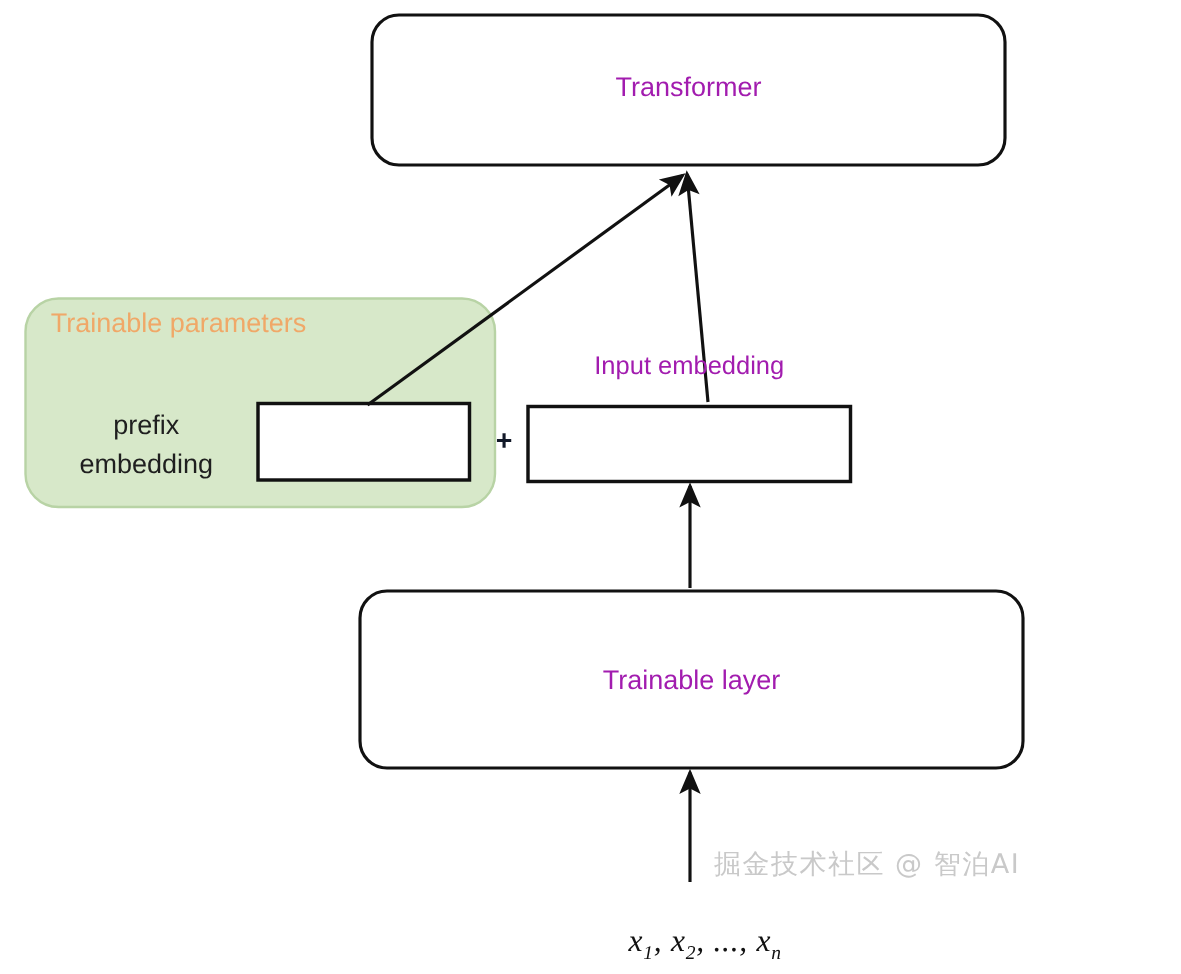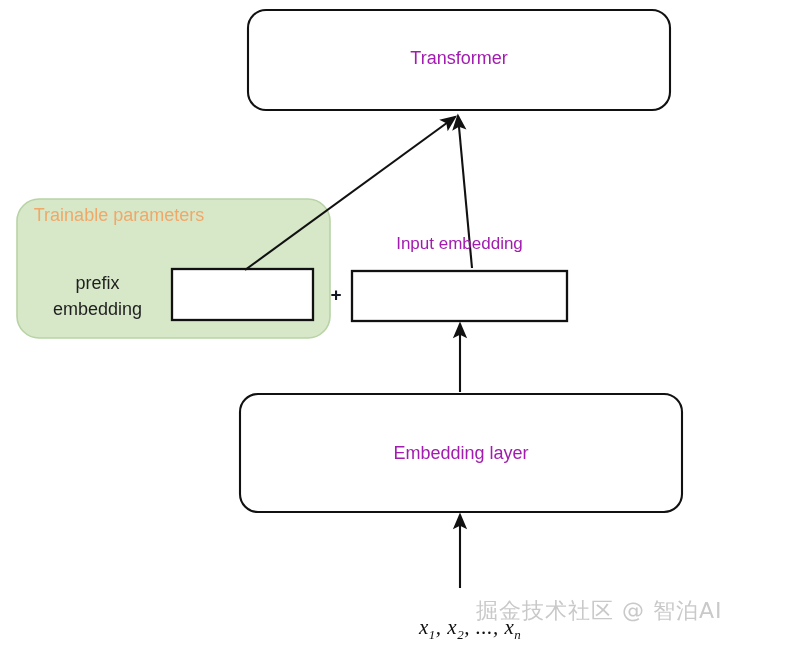--- a/index.html
+++ b/index.html
@@ -85,23 +85,23 @@
     white-space: pre;
     letter-spacing: 0.5px;
   }
   #input-tokens-formula sub {
     font-size: 13px;
     font-style: italic;
   }
   #watermark {
     position: absolute;
     left: 476px;
-    top: 596px;
+    top: 564px;
     font-family: "DejaVu Sans", sans-serif;
-    font-size: 22px;
+    font-size: 18px;
     color: #c9c9c9;
     white-space: pre;
     letter-spacing: 1px;
   }
 </style>
 </head>
 <body>
 
 <div id="canvas">
 
@@ -126,21 +126,21 @@
 
     <line x1="460" y1="392" x2="460" y2="324" stroke="#111111" stroke-width="2.1" marker-end="url(#arrowhead)"></line>
 
     <line x1="472" y1="268" x2="458" y2="116" stroke="#111111" stroke-width="2.1" marker-end="url(#arrowhead)"></line>
 
     <line x1="245" y1="270" x2="455" y2="117" stroke="#111111" stroke-width="2.1" marker-end="url(#arrowhead)"></line>
   </svg>
 
   <div class="node-label" id="transformer-label">Transformer</div>
 
-  <div class="node-label" id="embedding-layer-label">Embedding layer</div>
+  <div class="node-label" id="embedding-layer-label">Trainable layer</div>
 
   <div class="node-label" id="input-embedding-label">Input embedding</div>
 
   <div class="node-label" id="trainable-params-label">Trainable parameters</div>
 
   <div class="node-label" id="prefix-embedding-label">prefix
 embedding</div>
 
   <div class="node-label" id="plus-sign">+</div>
 

